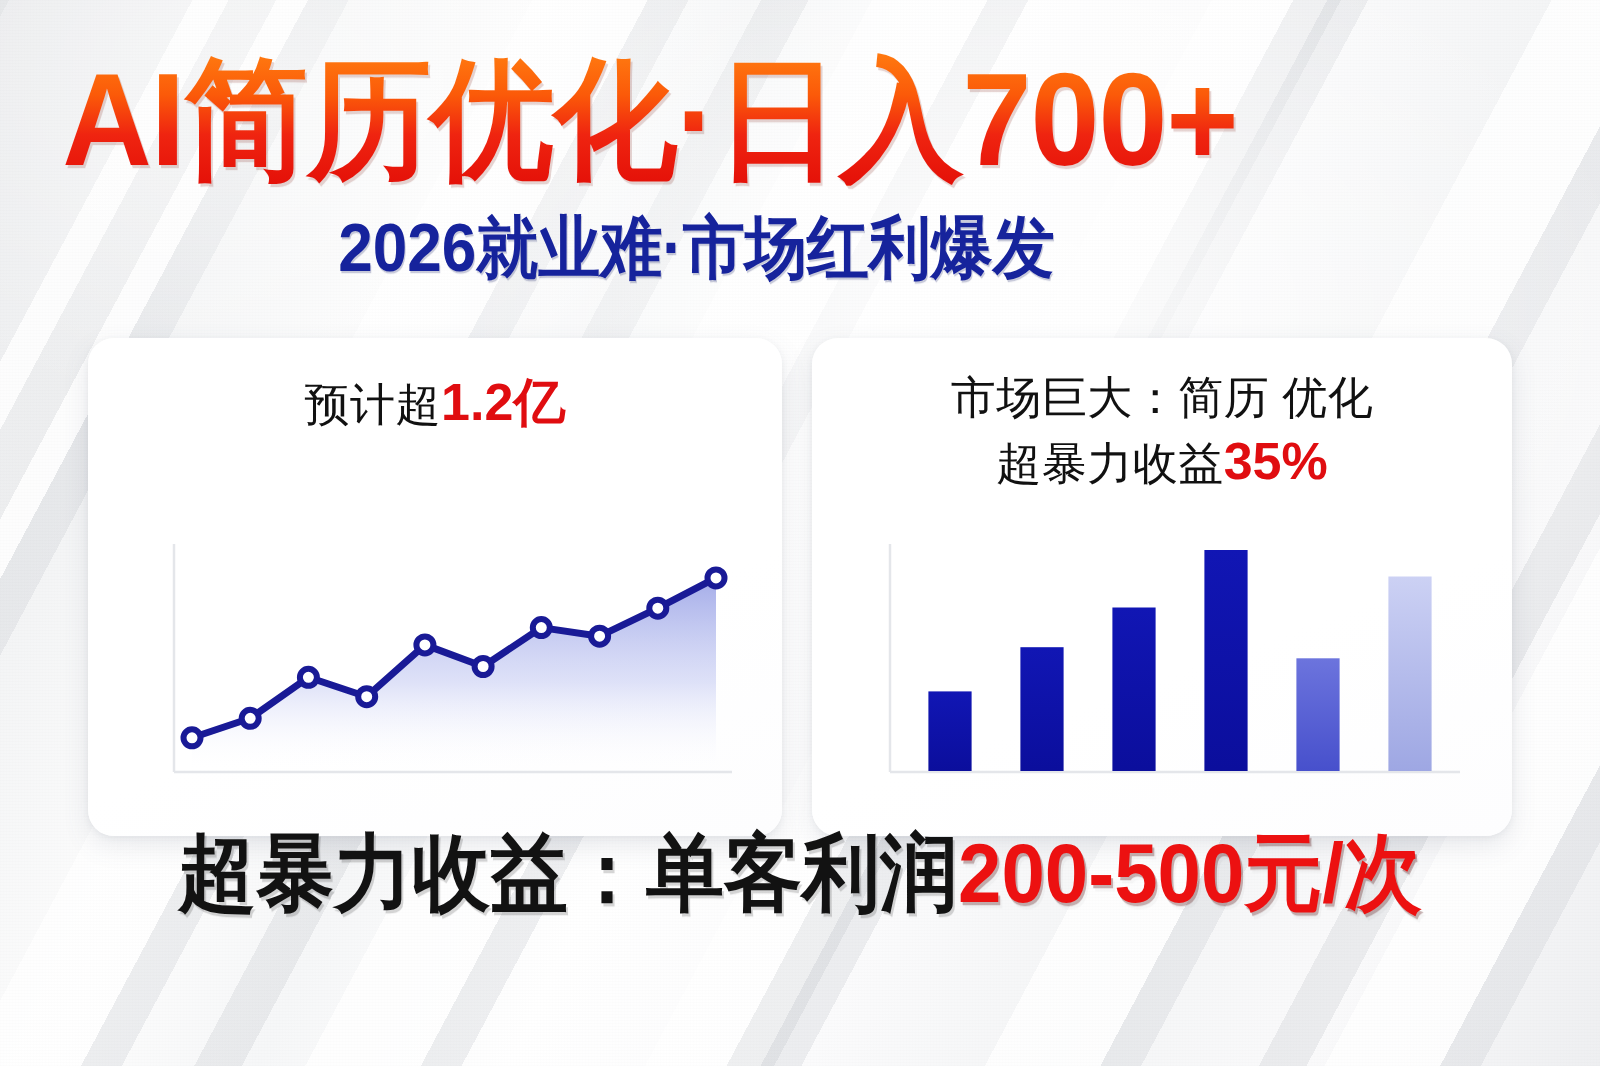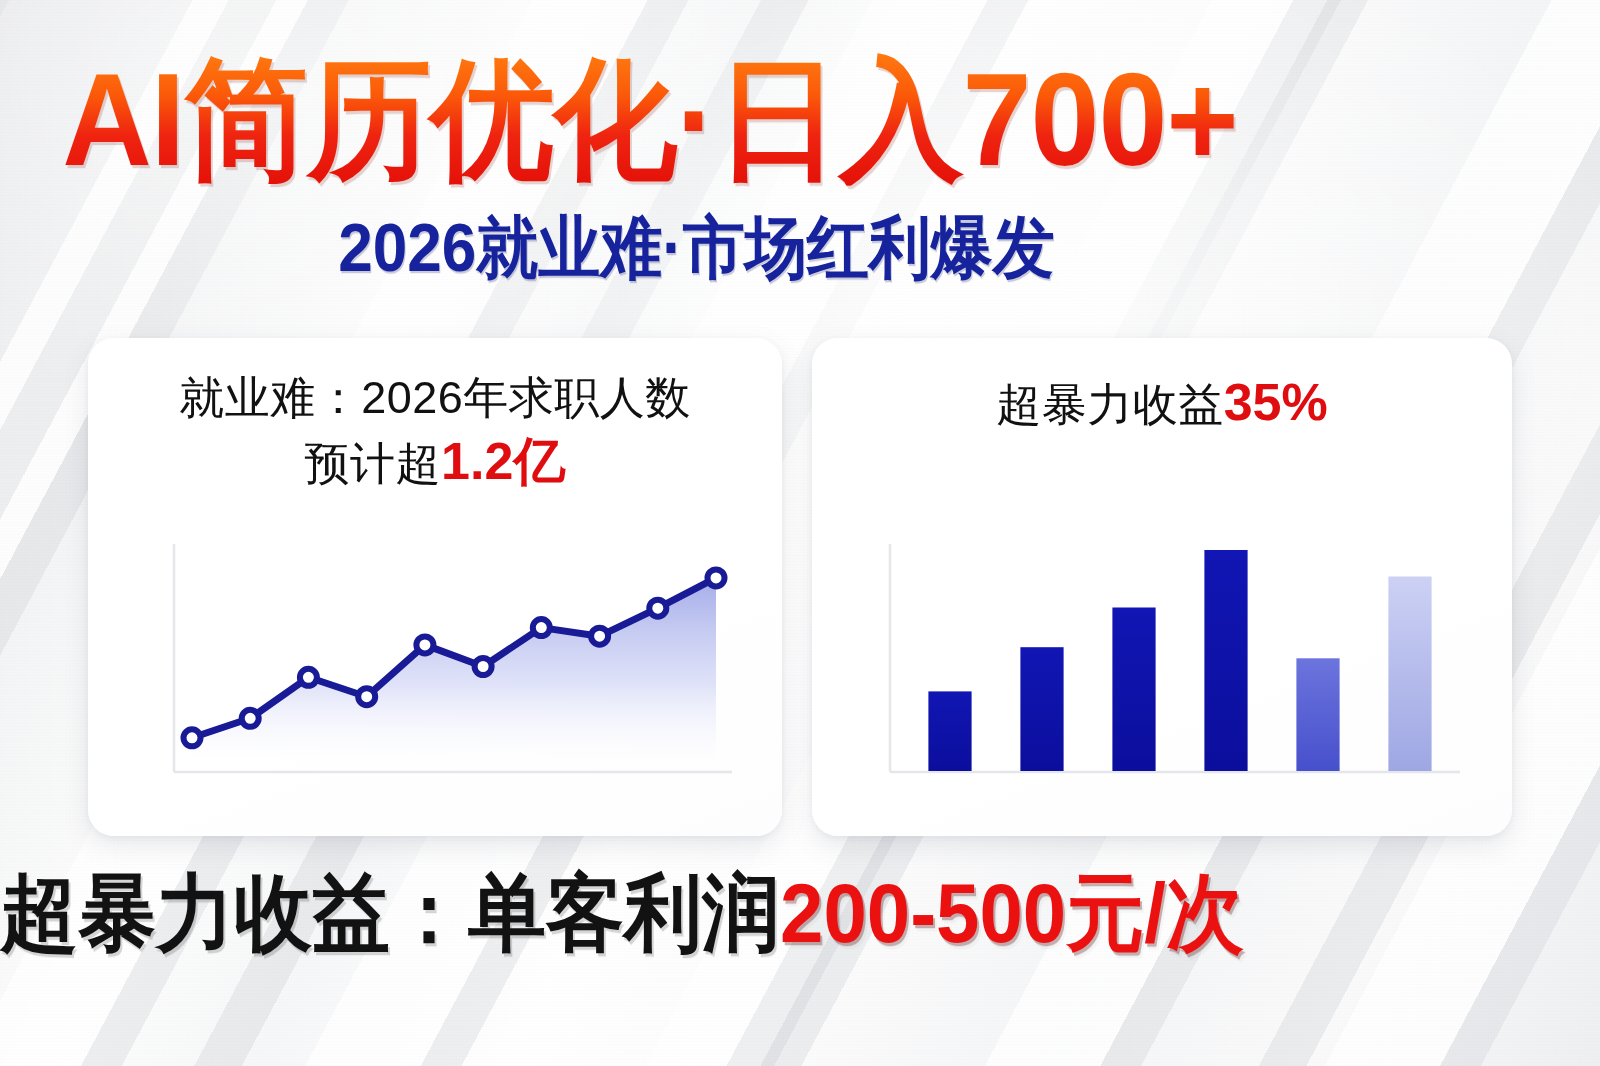--- a/index.html
+++ b/index.html
@@ -150,24 +150,24 @@
     left: 0;
     top: 190px;
     width: 100%;
     height: 290px;
   }
   .chart-svg { display: block; width: 100%; height: 100%; }
 
   
   .bottom-wrap {
     position: absolute;
-    top: 862px;
+    top: 822px;
     left: 0;
     width: 1600px;
-    text-align: left;
+    text-align: center;
   }
   .bottom-text {
     display: inline-block;
     font-size: 78px;
     font-weight: 900;
     color: #121212;
     letter-spacing: 0px;
     transform: scaleY(1.08);
     filter: drop-shadow(2px 3px 0px rgba(0,0,0,0.16));
   }
@@ -190,21 +190,20 @@
   <div class="headline-wrap">
     <div class="headline">AI简历优化·日入700+</div>
   </div>
 
   <div class="subhead-wrap">
     <div class="subhead">2026就业难·市场红利爆发</div>
   </div>
 
   <div class="card" id="card-left">
     <div class="card-title">
-      <div>就业难：2026年求职人数</div>
       <div>
         <span>预计超</span><span class="hl-red">1.2亿</span>
       </div>
     </div>
 
     <div class="chart-box">
       <svg class="chart-svg" viewBox="0 0 694 290" preserveAspectRatio="none">
         <defs>
           <linearGradient id="areaGrad" x1="0" y1="0" x2="0" y2="1">
             <stop offset="0%" stop-color="#9aa3e6" stop-opacity="0.90"></stop>
@@ -229,20 +228,21 @@
             <circle cx="511.6" cy="108.2" r="8.5" fill="#ffffff" stroke="#191a96" stroke-width="6"></circle>
             <circle cx="569.8" cy="80.2" r="8.5" fill="#ffffff" stroke="#191a96" stroke-width="6"></circle>
             <circle cx="628.0" cy="49.9" r="8.5" fill="#ffffff" stroke="#191a96" stroke-width="6"></circle>
           </g>
       </svg>
     </div>
   </div>
 
   <div class="card" id="card-right">
     <div class="card-title">
+      <div>市场巨大：简历 优化</div>
       <div>
         <span>超暴力收益</span><span class="hl-red">35%</span>
       </div>
     </div>
 
     <div class="chart-box">
       <svg class="chart-svg" viewBox="0 0 700 290" preserveAspectRatio="none">
         <defs>
           <linearGradient id="barG0" x1="0" y1="0" x2="0" y2="1">
             <stop offset="0%" stop-color="#1116b4"></stop>

